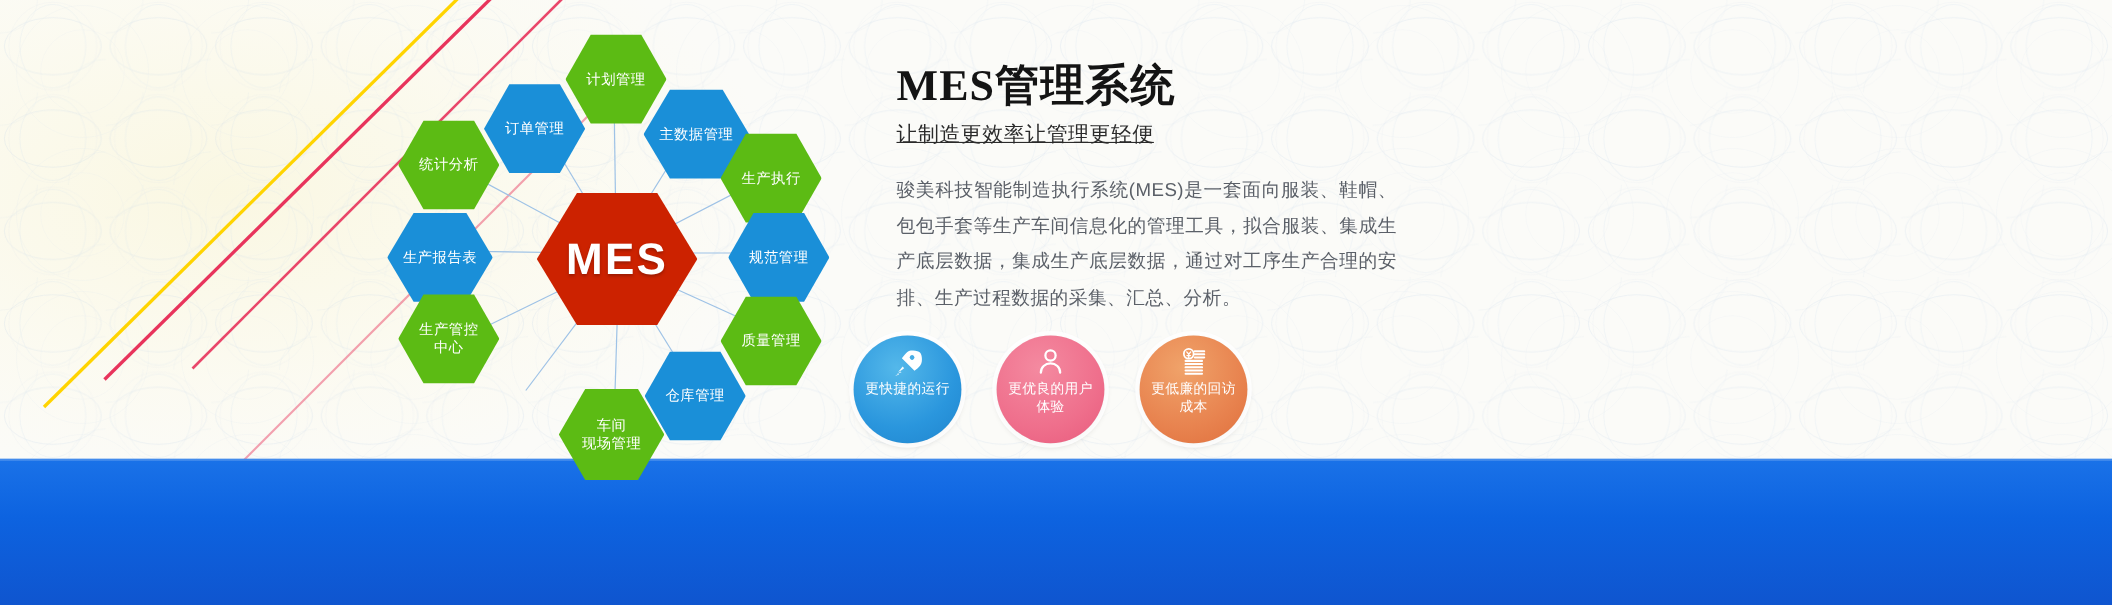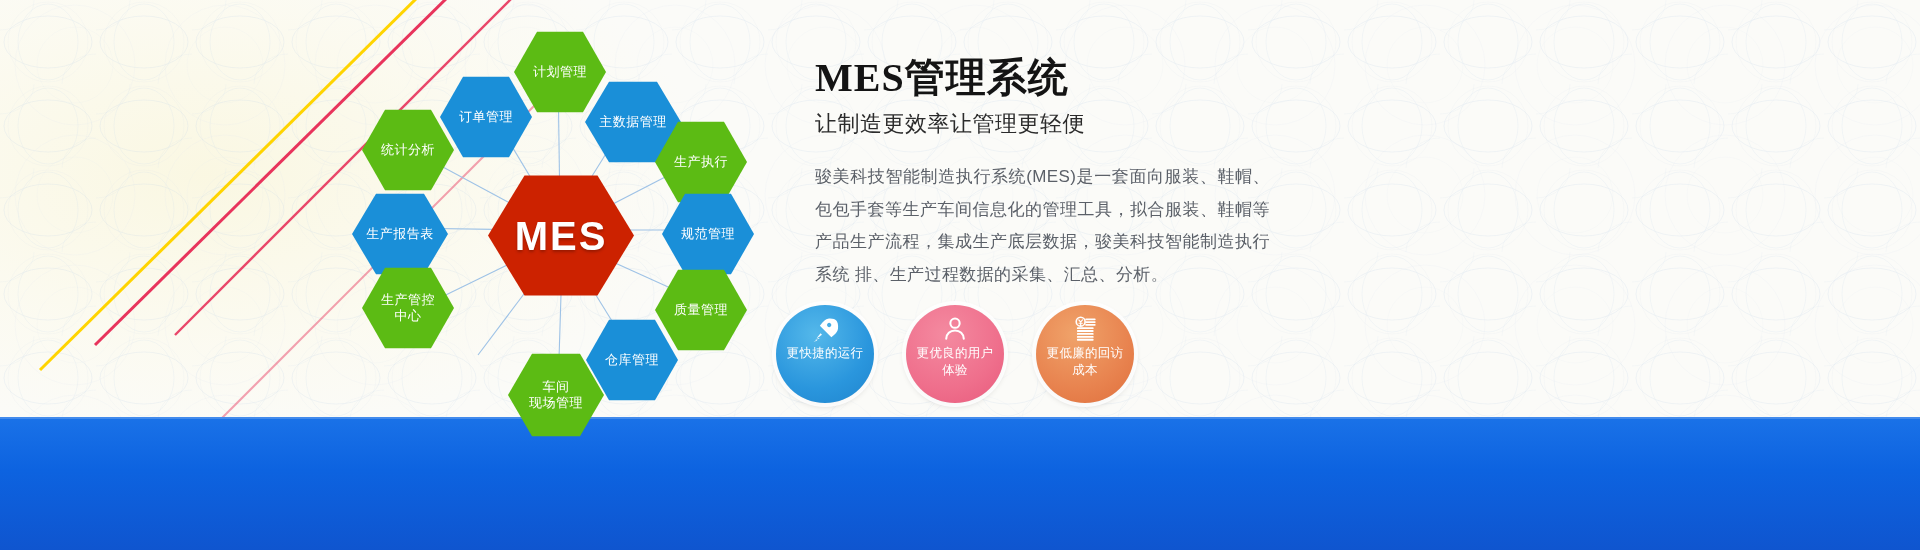--- a/index.html
+++ b/index.html
@@ -53,21 +53,21 @@
     text-shadow:0 2px 3px rgba(0,0,0,.25);
   }
   
   #textcol { position:absolute; left:815px; top:55px; width:520px; }
   .title {
     font-family:"Liberation Serif","DejaVu Serif",serif;
     font-size:40px; font-weight:bold; color:#141414; letter-spacing:1px;
     line-height:1.15;
   }
   .subtitle {
-    font-size:22px; color:#2b2b2b; margin-top:8px; letter-spacing:.5px;
+    font-size:19px; color:#2b2b2b; margin-top:8px; letter-spacing:.5px;text-decoration:underline;
   }
   .para {
     margin-top:22px; font-size:17px; line-height:1.92; color:#5b6068;
     letter-spacing:.4px; text-align:justify; width:455px;
   }
   
   #badges { position:absolute; left:776px; top:305px; display:flex; gap:32px; }
   .badge {
     width:98px; height:98px; border-radius:50%;
     display:flex; flex-direction:column; align-items:center; justify-content:flex-start;
@@ -185,21 +185,21 @@
 
     <div class="hex green" style="left:178px; top:342px; width:96px; height:86px; white-space:pre-line;">
       <span>车间
 现场管理</span>
     </div>
   </div>
 
   <div id="textcol">
     <div class="title">MES管理系统</div>
     <div class="subtitle">让制造更效率让管理更轻便</div>
-    <div class="para">骏美科技智能制造执行系统(MES)是一套面向服装、鞋帽、包包手套等生产车间信息化的管理工具，拟合服装、鞋帽等产品生产流程，集成生产底层数据，骏美科技智能制造执行系统 排、生产过程数据的采集、汇总、分析。</div>
+    <div class="para">骏美科技智能制造执行系统(MES)是一套面向服装、鞋帽、包包手套等生产车间信息化的管理工具，拟合服装、集成生产底层数据，集成生产底层数据，通过对工序生产合理的安 排、生产过程数据的采集、汇总、分析。</div>
   </div>
 
   <div id="badges">
 
     <div class="badge b1">
       <span class="bicon">
         <svg width="27" height="27" viewBox="0 0 24 24" fill="#fff">
           <path d="M14.2 2.4c3.6-.5 6.4.5 7.4 1.5s2 3.8 1.5 7.4c-.3 2.1-1.6 4-3.3 5.4l-2.6 2.1-5.1-5.1-5.1-5.1L9.1 6c1.4-1.8 3.1-3.2 5.1-3.6zm2.4 6.9a1.9 1.9 0 1 0-2.7-2.7 1.9 1.9 0 0 0 2.7 2.7z"></path>
           <path d="M7.6 15.3l1.3 1.3-5 3.3z" opacity=".95"></path>
           <path d="M2.6 21.6l4.1-1.7-.6-.6zM4.4 19.1l3.2-1.3-.5-.5zM1.3 23.1l3.4-1.4-.5-.5z" opacity=".9"></path>

